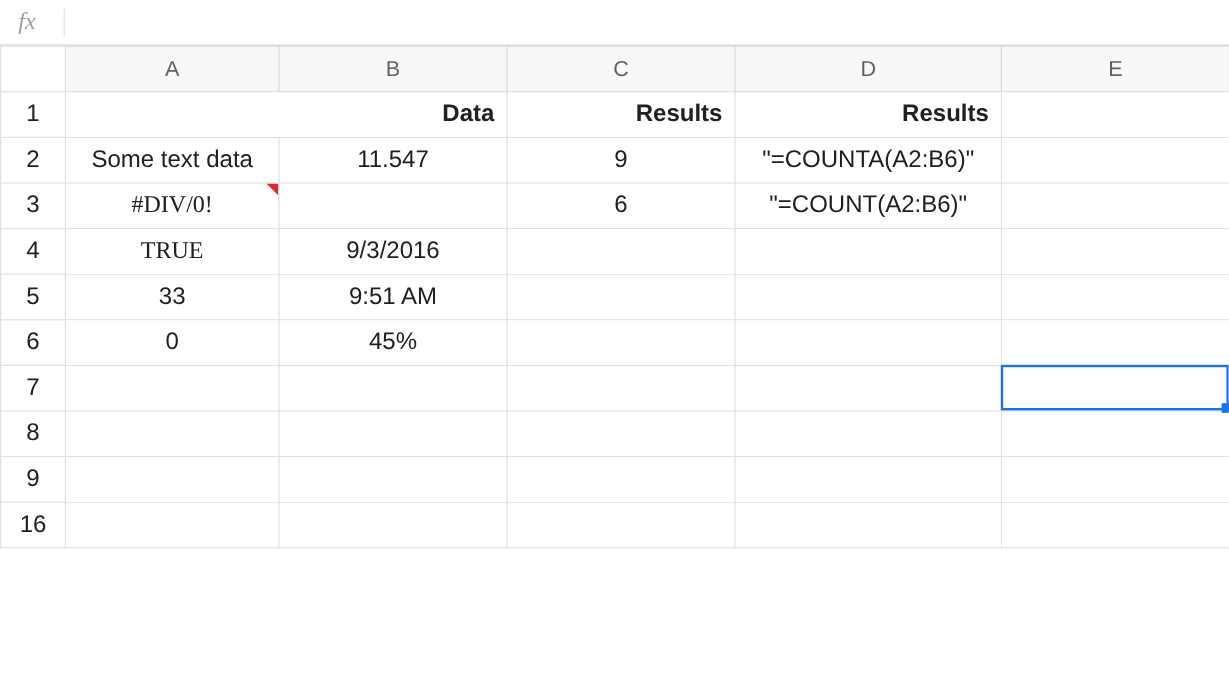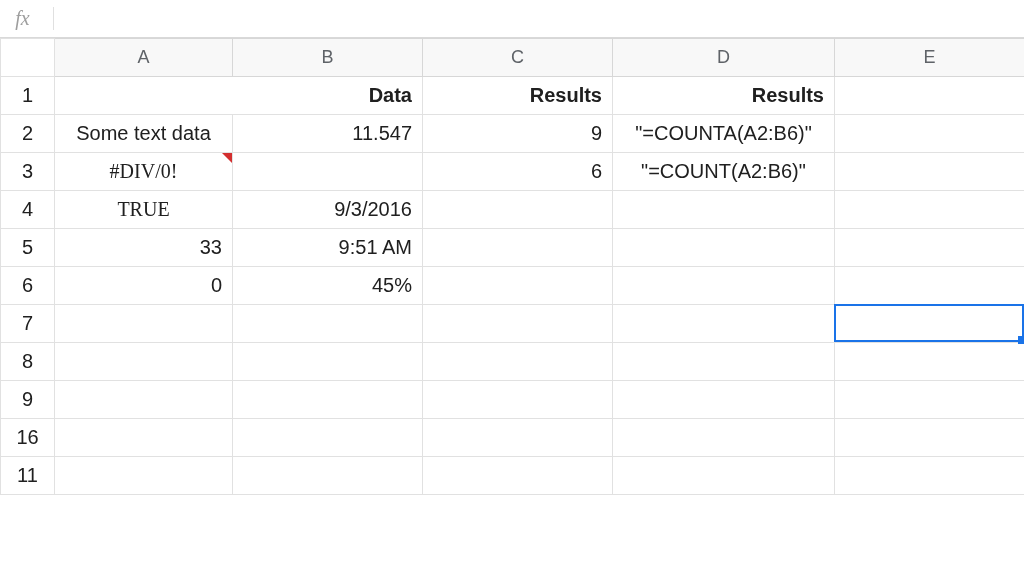--- a/index.html
+++ b/index.html
@@ -88,21 +88,21 @@
     width: 54px;
     background: #f8f8f8;
     color: #5f6368;
     font-weight: 400;
     text-align: center;
     font-size: 18px;
     border: 1px solid #d7d7d7;
   }
   td { position: relative; }
   td.left  { text-align: center; }
-  td.right { text-align: right; margin-top: 40px; }
+  td.right { text-align: center; margin-top: 40px; }
   td.center{ text-align: center; font-family: Liberation Serif, serif; }
   td.hblue {
     color: #0b24d4;
     font-weight: 700;
     text-align: right;
   }
   
   .note-tri {
     position: absolute;
     top: 0; right: 0;
@@ -246,28 +246,20 @@
             <td></td>
       </tr>
       <tr>
         <th class="rowh"><span>16</span></th>
         <td></td>
             <td></td>
             <td></td>
             <td></td>
             <td></td>
       </tr>
-      <tr>
-        <th class="rowh"><span>11</span></th>
-        <td></td>
-            <td></td>
-            <td></td>
-            <td></td>
-            <td></td>
-      </tr>
 
     </tbody>
       </table>
 
     <div class="selection" id="sel" style="left: 833.5px; top: 265.5px; width: 190px; height: 38px;">
       <div class="handle"></div>
     </div>
   </div>
 
 </div>

